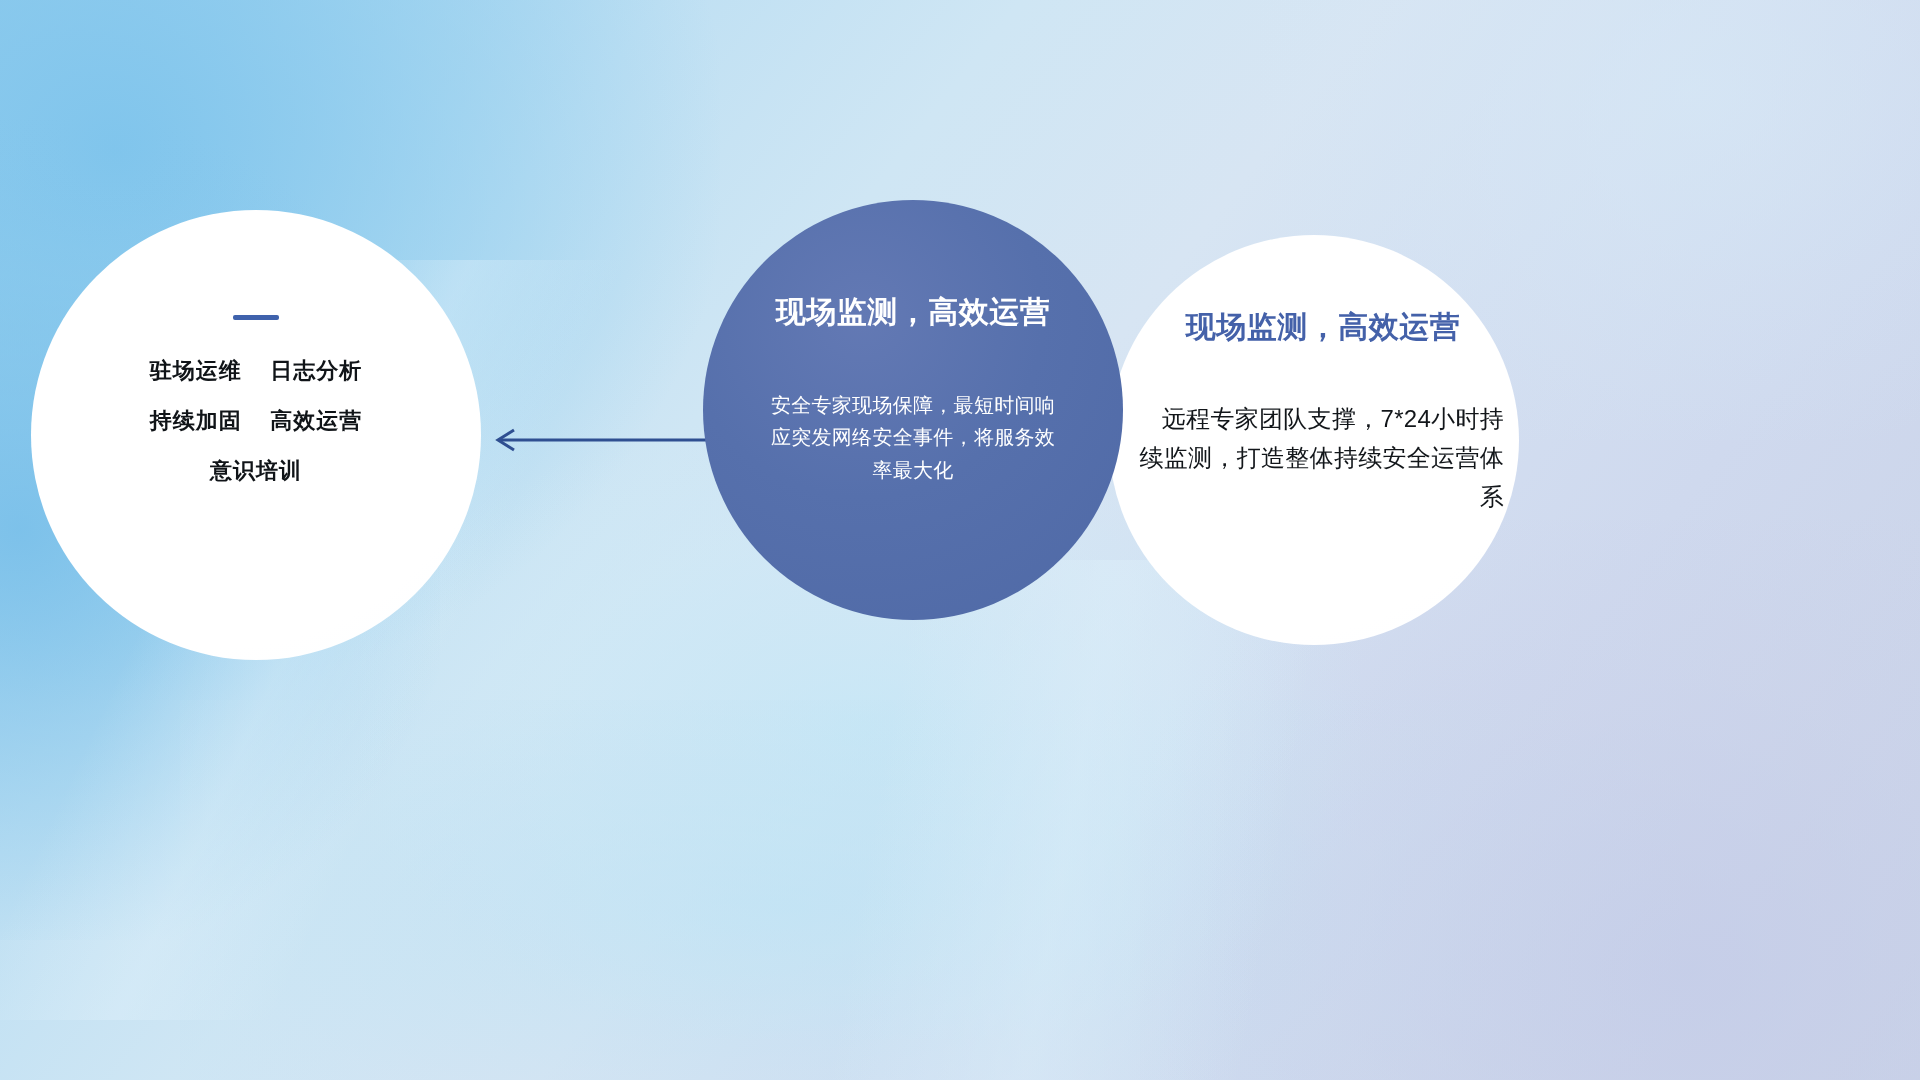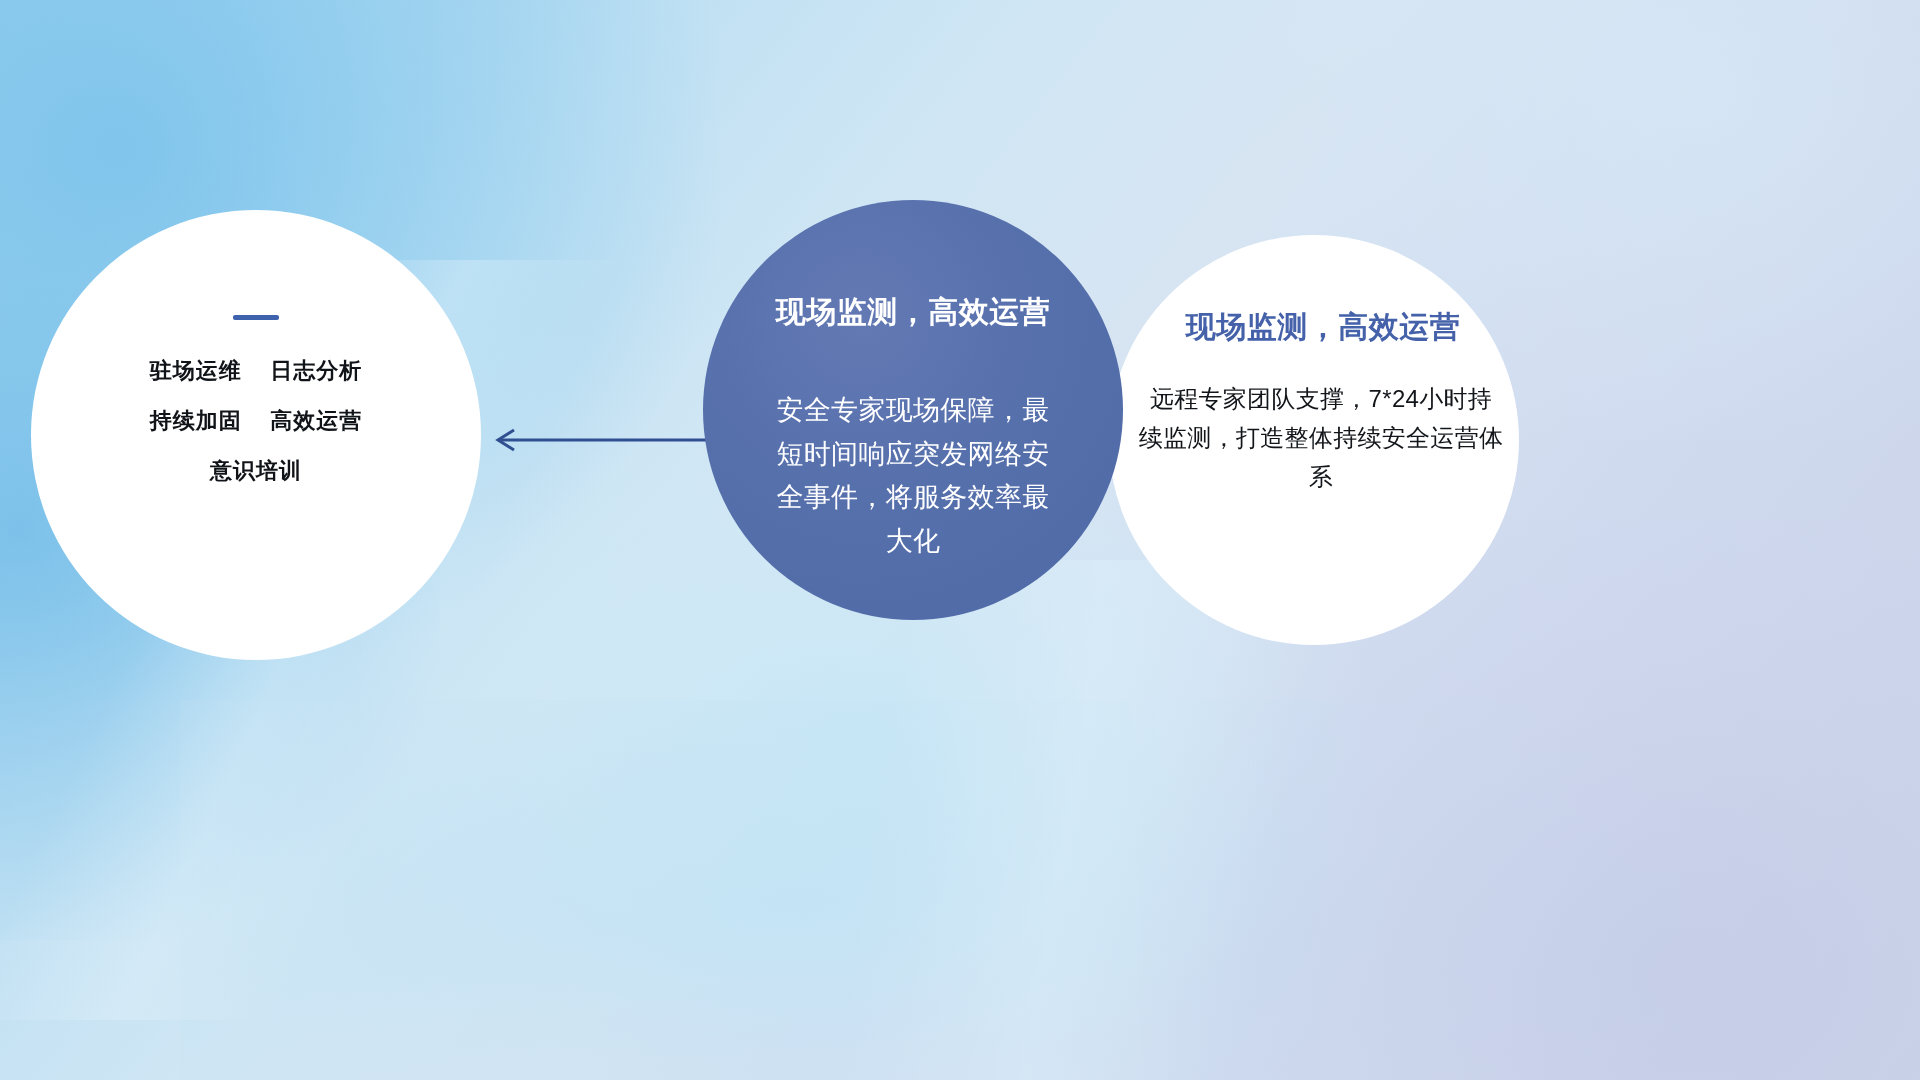--- a/index.html
+++ b/index.html
@@ -105,41 +105,41 @@
     display:flex; flex-direction:column; align-items:center;
     padding-top:92px; z-index:6;
   }
   #mid-title{
     color:#ffffff; font-size:30px; font-weight:bold;
     letter-spacing:0.5px; white-space:nowrap;
   }
   #mid-body{
     margin-top:56px;
     width:290px;
-    color:#ffffff; font-size:27px; font-weight:400;
+    color:#ffffff; font-size:20px; font-weight:400;
     line-height:1.62; text-align:center;
     letter-spacing:0.3px;
   }
 
   
   #right-content{
     position:absolute; inset:0;
     display:flex; flex-direction:column; align-items:center;
     padding-top:72px;
   }
   #right-title{
     color:#4461a9; font-size:30px; font-weight:bold;
     letter-spacing:0.5px; white-space:nowrap;
     margin-left:18px;
   }
   #right-body{
-    margin-top:32px;
+    margin-top:52px;
     width:366px;
     color:#12161a; font-size:24px; font-weight:400;
-    line-height:1.62; text-align:center;
+    line-height:1.62; text-align:right;
     letter-spacing:0.3px;
     margin-left:14px;
   }
 
   
   #arrow{
     position:absolute; left:490px; top:420px;
     width:225px; height:40px; z-index:2;
   }
 </style>

